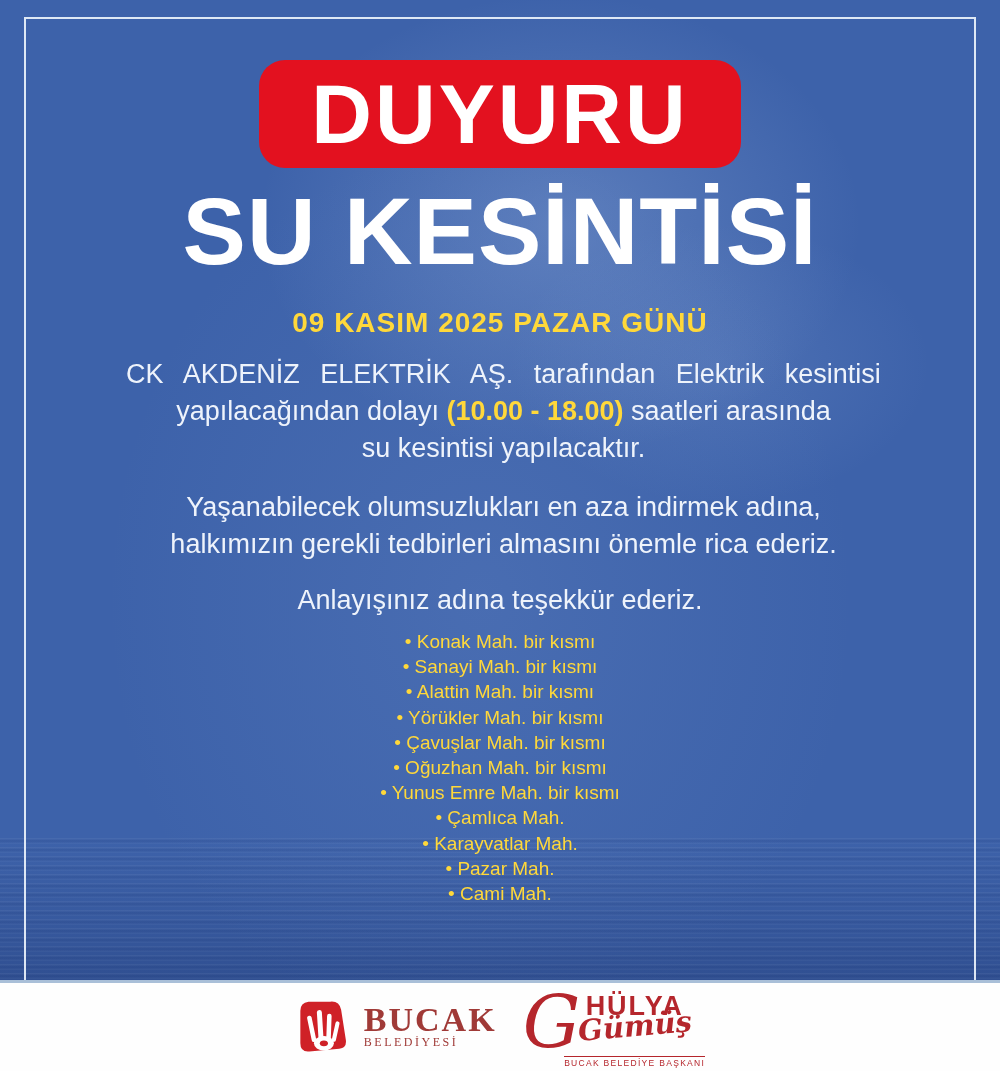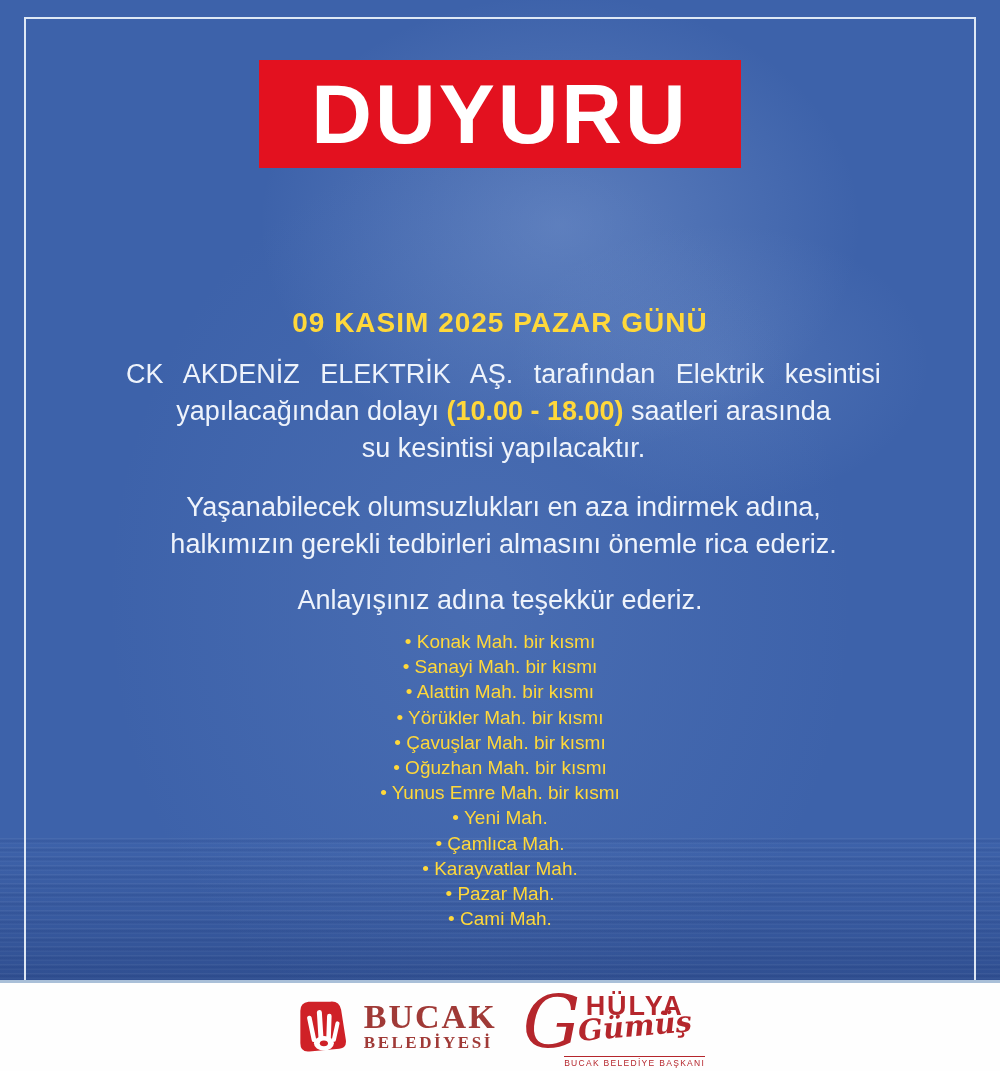--- a/index.html
+++ b/index.html
@@ -38,21 +38,21 @@
       linear-gradient(180deg, rgba(30,52,110,0) 0%, rgba(30,52,110,0.18) 55%, rgba(26,48,105,0.38) 100%);
   }
   .frame{
     position:absolute;top:17px;left:24px;right:24px;height:966px;
     border:2px solid rgba(235,243,252,0.92);border-bottom:none;pointer-events:none;
   }
 
   .banner{
     position:absolute;top:60px;left:50%;transform:translateX(-50%);
     width:482px;height:108px;background:var(--banner-red);
-    display:flex;align-items:center;justify-content:center;
+    display:flex;align-items:center;justify-content:center;border-radius:26px;
   }
   .banner-text{
     font-weight:800;font-size:84px;line-height:1;color:#ffffff;letter-spacing:3px;
   }
 
   .headline{
     position:absolute;top:182px;left:0;width:100%;text-align:center;
     font-weight:800;font-size:95px;line-height:1.05;color:#ffffff;letter-spacing:1px;
   }
 
@@ -83,21 +83,21 @@
     display:flex;align-items:center;justify-content:center;gap:26px;
   }
   .bucak{display:flex;align-items:center;gap:13px;}
   .bucak-icon{width:56px;height:58px;}
   .bucak-text{display:flex;flex-direction:column;}
   .bucak-name{
     font-family:"Liberation Serif",serif;font-weight:700;font-size:34px;line-height:0.95;
     color:var(--bucak-maroon);letter-spacing:2px;
   }
   .bucak-sub{
-    font-family:"Liberation Serif",serif;font-weight:700;font-size:17px;line-height:1.15;
+    font-family:"Liberation Serif",serif;font-weight:400;font-size:12px;line-height:1.15;
     color:var(--bucak-maroon);letter-spacing:2.5px;
   }
 
   .mayor{display:flex;align-items:flex-start;position:relative;}
   .g-script{
     font-family:"DejaVu Serif",serif;font-style:italic;font-size:72px;line-height:0.9;
     color:var(--mayor-red);margin-right:-16px;margin-top:4px;
   }
   .mayor-col{display:flex;flex-direction:column;align-items:center;margin-top:6px;justify-content:space-between;}
   .mayor-first{
@@ -118,20 +118,21 @@
 <div class="poster">
 
   <div class="bg-highlight"></div>
   <div class="ripples"></div>
   <div class="frame"></div>
 
   <div class="banner">
     <span class="banner-text">DUYURU</span>
   </div>
 
+  <div class="headline">SU KESİNTİSİ</div>
 
   <div class="date-line">09 KASIM 2025 PAZAR GÜNÜ</div>
 
   <div class="para p1">
     <span class="line wide">CK AKDENİZ ELEKTRİK AŞ. tarafından Elektrik kesintisi</span>
     <span class="line"><span>yapılacağından dolayı </span><span class="time">(10.00 - 18.00)</span><span> saatleri arasında</span></span>
     <span class="line">su kesintisi yapılacaktır.</span>
   </div>
 
   <div class="para p2">
@@ -142,21 +143,20 @@
   <div class="para p3">Anlayışınız adına teşekkür ederiz.</div>
 
   <div class="areas">
       <div>• Konak Mah. bir kısmı</div>
       <div>• Sanayi Mah. bir kısmı</div>
       <div>• Alattin Mah. bir kısmı</div>
       <div>• Yörükler Mah. bir kısmı</div>
       <div>• Çavuşlar Mah. bir kısmı</div>
       <div>• Oğuzhan Mah. bir kısmı</div>
       <div>• Yunus Emre Mah. bir kısmı</div>
-      <div>• Yeni Mah.</div>
       <div>• Çamlıca Mah.</div>
       <div>• Karayvatlar Mah.</div>
       <div>• Pazar Mah.</div>
       <div>• Cami Mah.</div>
     </div>
 
   <div class="footer">
 
     <div class="bucak">
       <svg class="bucak-icon" viewBox="0 0 60 64" aria-hidden="true">

